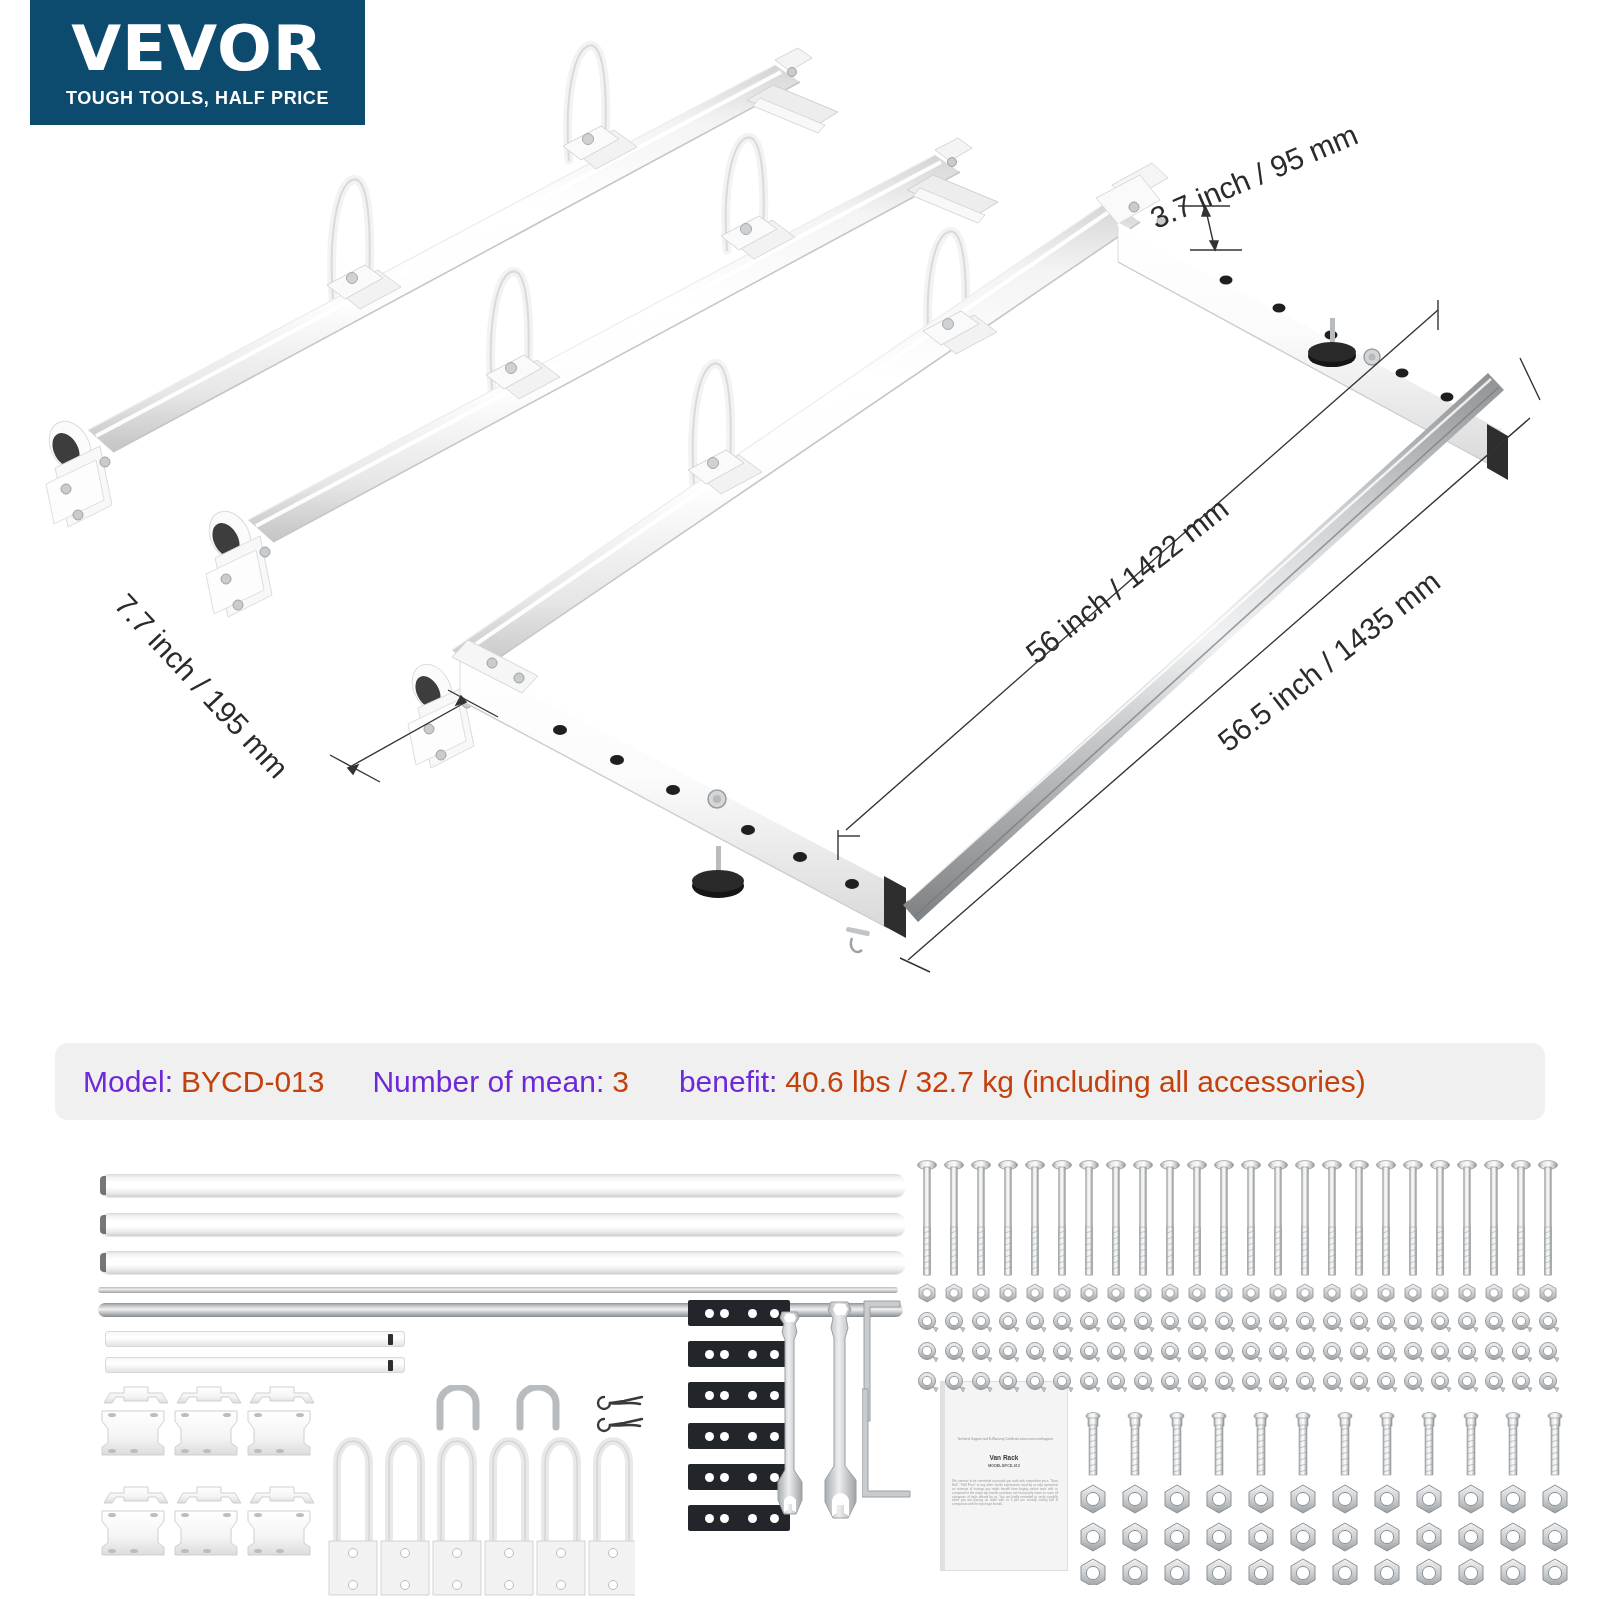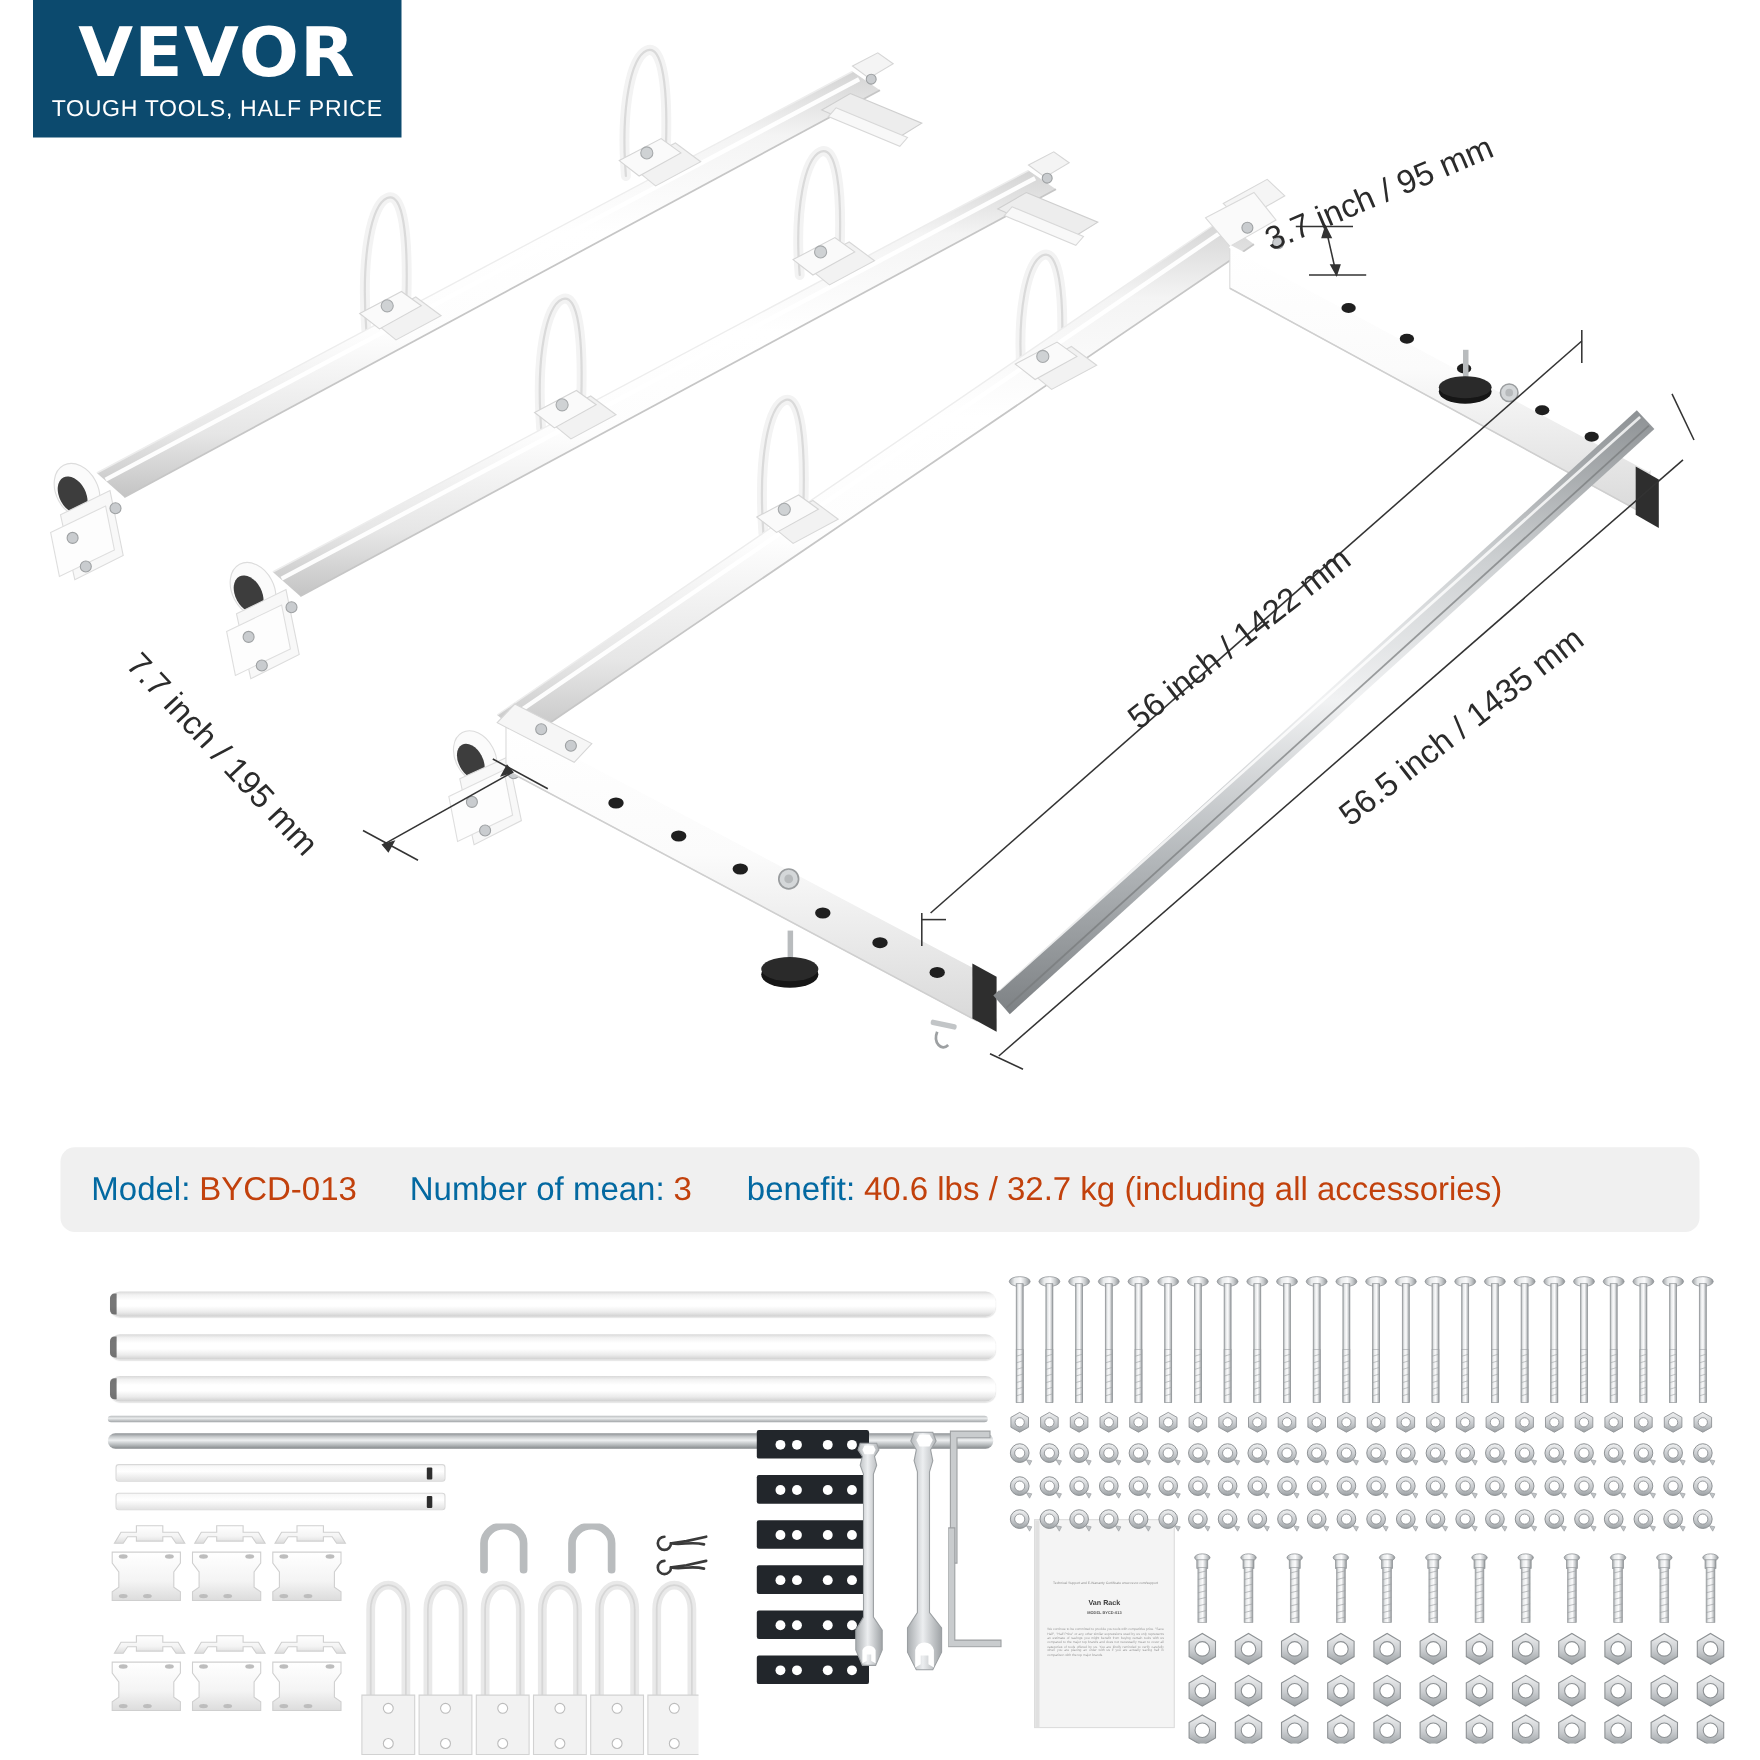--- a/index.html
+++ b/index.html
@@ -33,22 +33,22 @@
     font-family: "DejaVu Sans", sans-serif;
     font-weight: bold;
     font-size: 62px;
     letter-spacing: 1px;
     color: #ffffff;
     line-height: 1;
     transform: scaleX(1.04);
   }
   #logo .tagline {
     font-family: "Liberation Sans", sans-serif;
-    font-weight: normal;
-    font-size: 21px;
+    font-weight: bold;
+    font-size: 18px;
     letter-spacing: 0.6px;
     color: #ffffff;
     margin-top: 9px;
     line-height: 1;
   }
 
   
   #diagram {
     position: absolute;
     left: 0;
@@ -80,21 +80,21 @@
     align-items: center;
     padding-left: 28px;
     box-sizing: border-box;
   }
   #info-bar .seg {
     display: flex;
     align-items: baseline;
     white-space: nowrap;
   }
   #info-bar .lbl {
-    color: #0369a1;
+    color: #6d28d9;
     font-size: 30px;
   }
   #info-bar .val {
     color: #c2410c;
     font-size: 30px;
     margin-left: 8px;
   }
   #info-bar .gap1 { width: 48px; }
   #info-bar .gap2 { width: 50px; }
 

